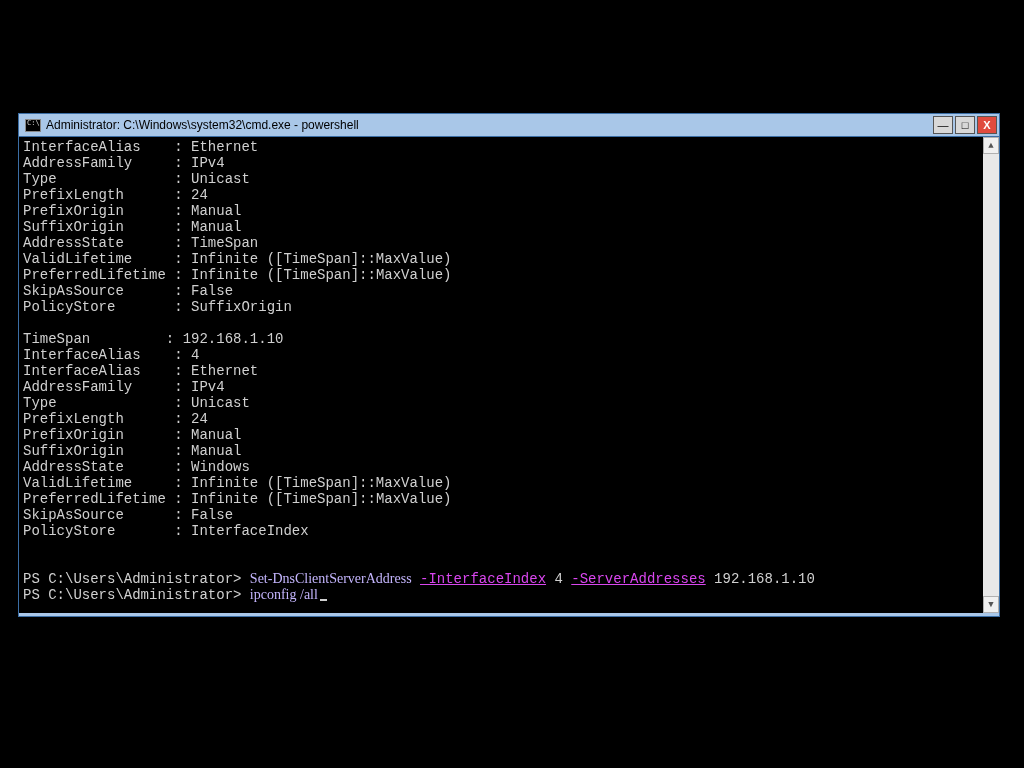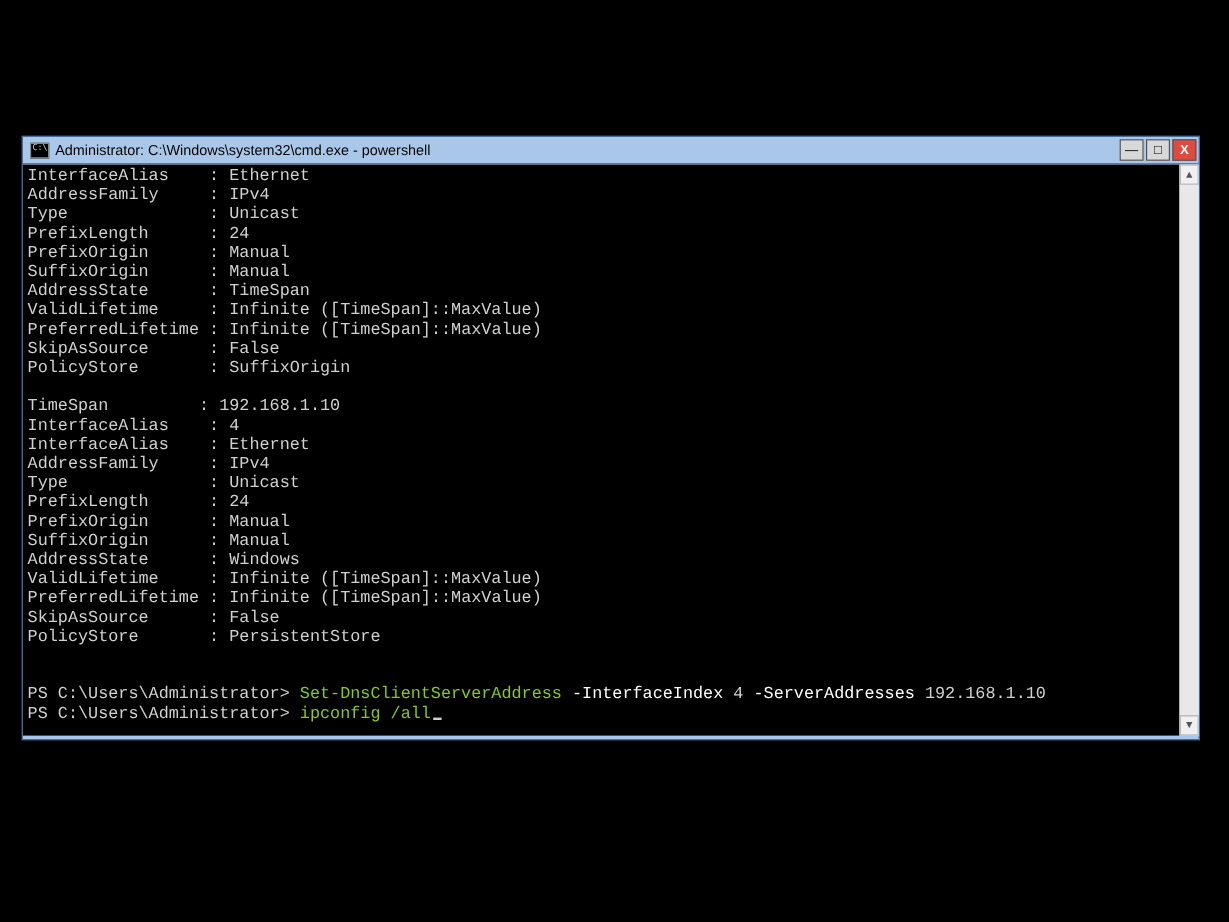--- a/index.html
+++ b/index.html
@@ -97,22 +97,22 @@
       flex-direction: column;
     }
     .scrollbar .arrow {
       height: 17px;
       background: #f0f0f0;
       border: 1px solid #b0b0b0;
       display:flex; align-items:center; justify-content:center;
       font-size: 9px; color:#555;
     }
     .scrollbar .track { flex: 1; background: #e8e8e8; }
-    .cmd-white { color: #84cc16; }
-    .cmd-dim { color: #ffffff; }
+    .cmd-white { color: #c4b5fd; font-family: Liberation Serif, serif; }
+    .cmd-dim { color: #d946ef; text-decoration: underline; }
     .cursor {
       display: inline-block;
       width: 7px;
       height: 2px;
       background: #d0d0d0;
       vertical-align: baseline;
       margin-left: 2px;
       position: relative;
       top: 2px;
     }
@@ -148,21 +148,21 @@
 <span><span>InterfaceAlias</span>    : <span>Ethernet</span></span>
 <span><span>AddressFamily</span>     : <span>IPv4</span></span>
 <span><span>Type</span>              : <span>Unicast</span></span>
 <span><span>PrefixLength</span>      : <span>24</span></span>
 <span><span>PrefixOrigin</span>      : <span>Manual</span></span>
 <span><span>SuffixOrigin</span>      : <span>Manual</span></span>
 <span><span>AddressState</span>      : <span>Windows</span></span>
 <span><span>ValidLifetime</span>     : <span>Infinite ([TimeSpan]::MaxValue)</span></span>
 <span><span>PreferredLifetime</span> : <span>Infinite ([TimeSpan]::MaxValue)</span></span>
 <span><span>SkipAsSource</span>      : <span>False</span></span>
-<span><span>PolicyStore</span>       : <span>PersistentStore</span></span>
+<span><span>PolicyStore</span>       : <span>InterfaceIndex</span></span>
 
 
 <span><span>PS C:\Users\Administrator&gt;</span> <span class="cmd-white">Set-DnsClientServerAddress</span> <span class="cmd-dim">-InterfaceIndex</span> <span>4</span> <span class="cmd-dim">-ServerAddresses</span> <span>192.168.1.10</span></span>
 <span><span>PS C:\Users\Administrator&gt;</span> <span class="cmd-white">ipconfig /all</span><span class="cursor"></span></span></div>
     <div class="scrollbar">
       <div class="arrow">▲</div>
       <div class="track"></div>
       <div class="arrow">▼</div>
     </div>
   </div>

